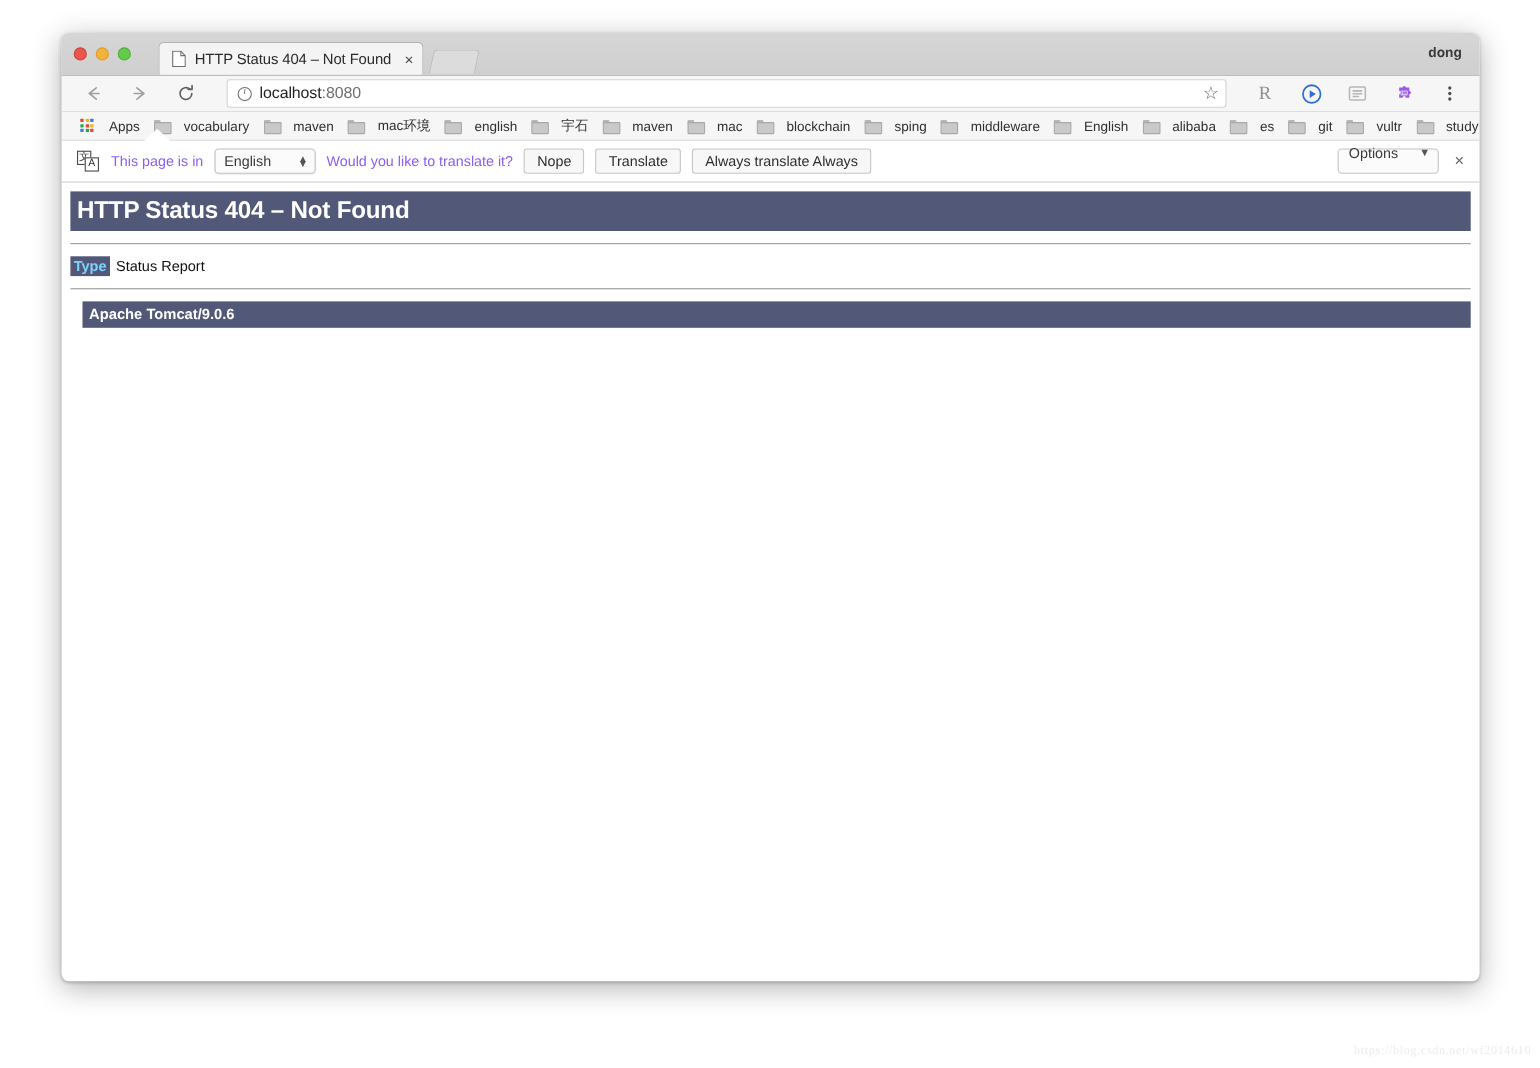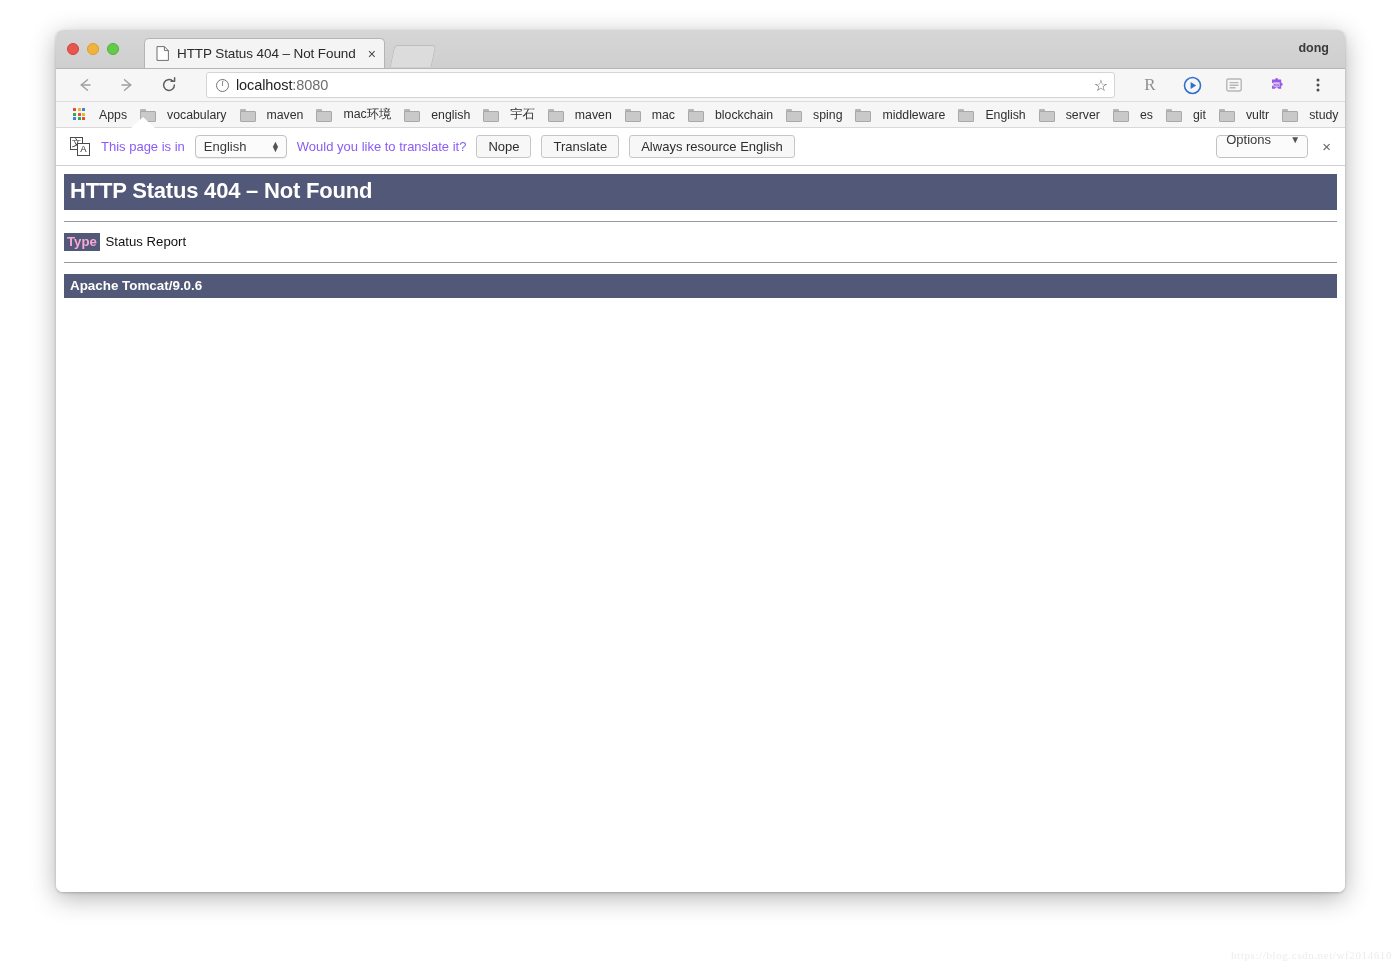--- a/index.html
+++ b/index.html
@@ -309,28 +309,29 @@
     margin: 11px 0 11px 0;
   }
   .tc-line {
     font-size: 13.2px;
     color: #111111;
     margin: 0 0 12px 0;
     line-height: 1.3;
   }
   .tc-label {
     background: #525877;
-    color: #f9a8d4;
+    color: #7dd3fc;
     font-weight: bold;
     padding: 1px 3px 2px 3px;
     margin-right: 2px;
   }
   .tc-footer {
     font-size: 13.4px;
     padding: 4px 6px 5px 6px;
+    margin-left: 11px;
   }
 
   
   .watermark {
     position: absolute;
     right: 8px; bottom: 10px;
     font-size: 11px;
     color: #ececec;
     font-family: "Liberation Serif", serif;
     letter-spacing: 0.6px;
@@ -489,21 +490,21 @@
       <div class="bm">
         <span class="folder-icon"></span>
         <span class="bm-label">middleware</span>
       </div>
       <div class="bm">
         <span class="folder-icon"></span>
         <span class="bm-label">English</span>
       </div>
       <div class="bm">
         <span class="folder-icon"></span>
-        <span class="bm-label">server</span>
+        <span class="bm-label">alibaba</span>
       </div>
       <div class="bm">
         <span class="folder-icon"></span>
         <span class="bm-label">es</span>
       </div>
       <div class="bm">
         <span class="folder-icon"></span>
         <span class="bm-label">git</span>
       </div>
       <div class="bm">
@@ -535,21 +536,21 @@
         <span class="chev-ud">
             <span>▲</span>
             <span>▼</span>
           </span>
       </div>
 
       <span class="ib-text">Would you like to translate it?</span>
 
       <button class="ib-btn">Nope</button>
       <button class="ib-btn">Translate</button>
-      <button class="ib-btn">Always resource English</button>
+      <button class="ib-btn">Always translate Always</button>
 
       <div class="infobar-right">
         <div class="options-btn">
           <span>Options</span>
           <span style="font-size:10px;color:#555;margin-left:10px;">▼</span>
         </div>
         <span class="ib-close">×</span>
       </div>
     </div>
 

